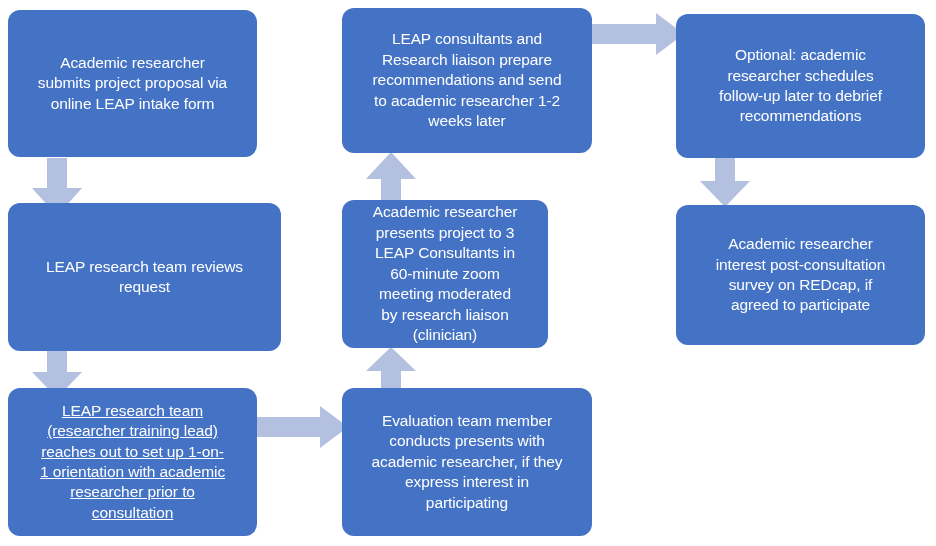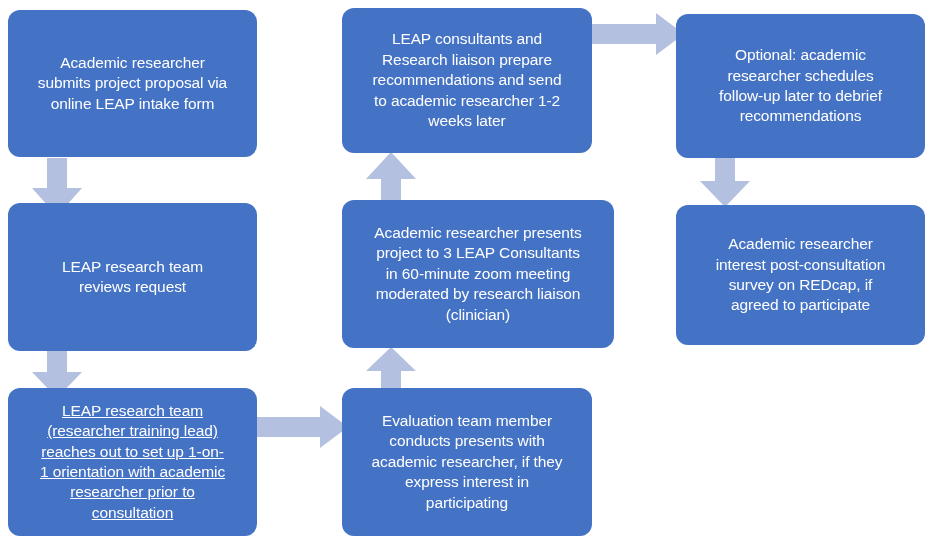--- a/index.html
+++ b/index.html
@@ -50,21 +50,21 @@
   <div class="node" style="left:8px; top:10px; width:249px; height:147px;">
     <span class="node-text">Academic researcher submits project proposal via online LEAP intake form</span>
   </div>
 
   <div class="arrow" style="left:32px; top:158px; width:50px; height:58px;">
     <svg width="50" height="58" viewBox="0 0 50 58">
       <polygon points="15,0 35,0 35,30 50,30 25,58 0,30 15,30" fill="#B4C0E0"></polygon>
     </svg>
   </div>
 
-  <div class="node" style="left:8px; top:203px; width:249px; height:148px;">
+  <div class="node" style="left:8px; top:203px; width:273px; height:148px;">
     <span class="node-text">LEAP research team reviews request</span>
   </div>
 
   <div class="arrow" style="left:32px; top:350px; width:50px; height:48px;">
     <svg width="50" height="48" viewBox="0 0 50 48">
       <polygon points="15,0 35,0 35,22 50,22 25,48 0,22 15,22" fill="#B4C0E0"></polygon>
     </svg>
   </div>
 
   <div class="node" style="left:8px; top:388px; width:249px; height:148px;text-decoration:underline;">
@@ -74,21 +74,21 @@
   <div class="node" style="left:342px; top:8px; width:250px; height:145px;">
     <span class="node-text">LEAP consultants and Research liaison prepare recommendations and send to academic researcher 1-2 weeks later</span>
   </div>
 
   <div class="arrow" style="left:366px; top:152px; width:50px; height:50px;">
     <svg width="50" height="50" viewBox="0 0 50 50">
       <polygon points="25,0 50,27 35,27 35,50 15,50 15,27 0,27" fill="#B4C0E0"></polygon>
     </svg>
   </div>
 
-  <div class="node" style="left:342px; top:200px; width:272px; height:148px;">
+  <div class="node" style="left:342px; top:200px; width:206px; height:148px;">
     <span class="node-text">Academic researcher presents project to 3 LEAP Consultants in 60-minute zoom meeting moderated by research liaison (clinician)</span>
   </div>
 
   <div class="arrow" style="left:366px; top:347px; width:50px; height:44px;">
     <svg width="50" height="44" viewBox="0 0 50 44">
       <polygon points="25,0 50,24 35,24 35,44 15,44 15,24 0,24" fill="#B4C0E0"></polygon>
     </svg>
   </div>
 
   <div class="node" style="left:342px; top:388px; width:250px; height:148px;">

